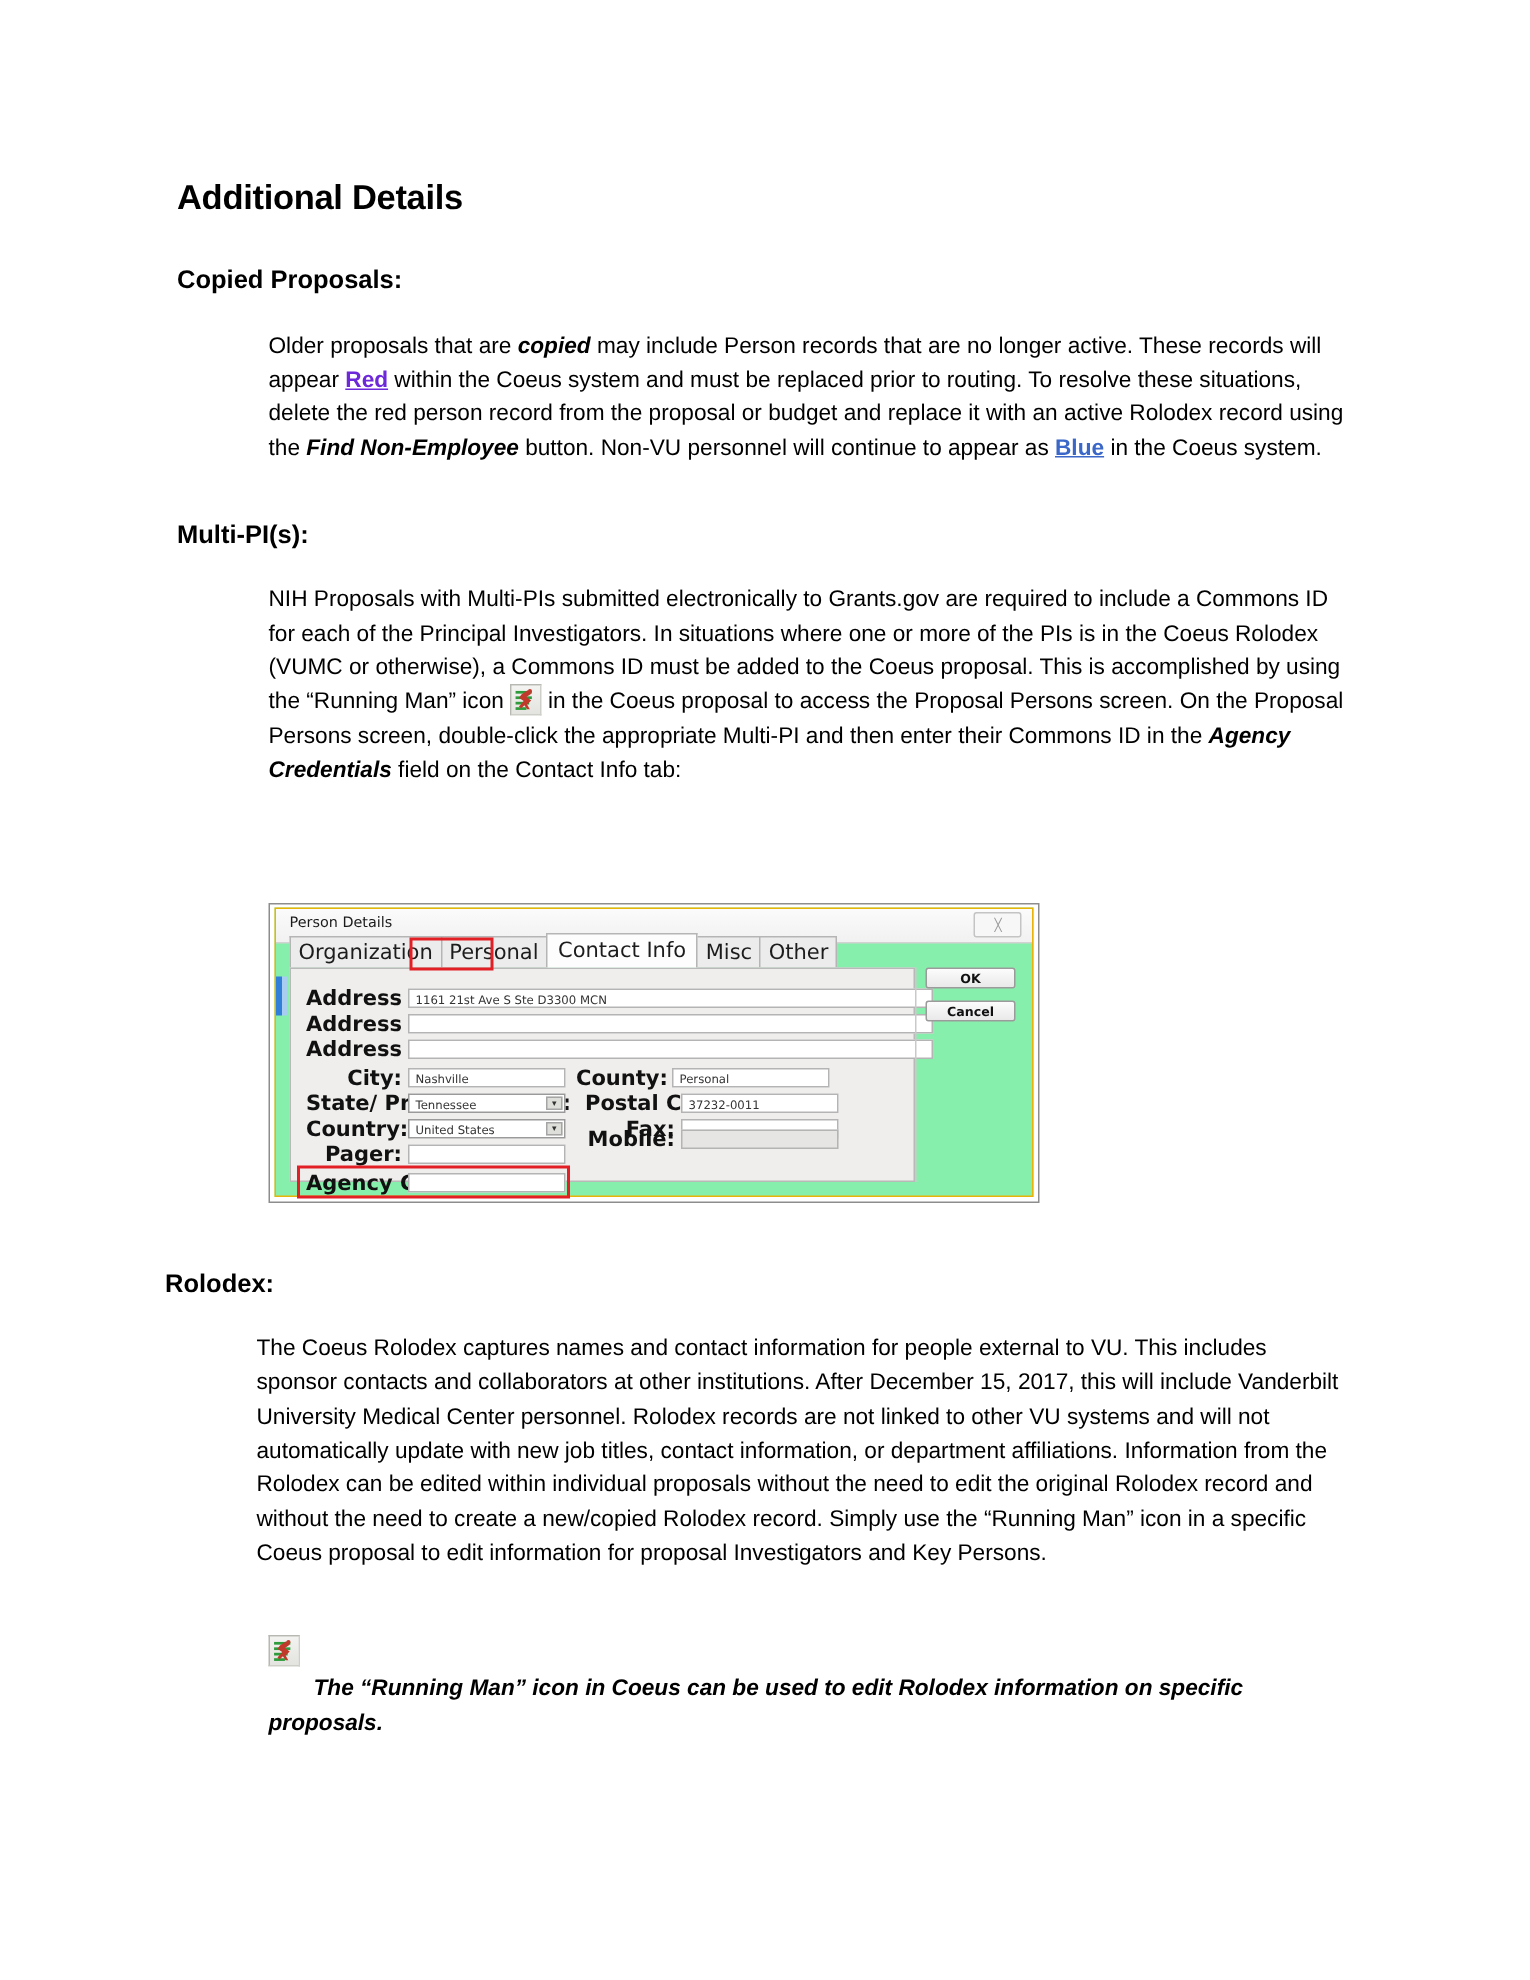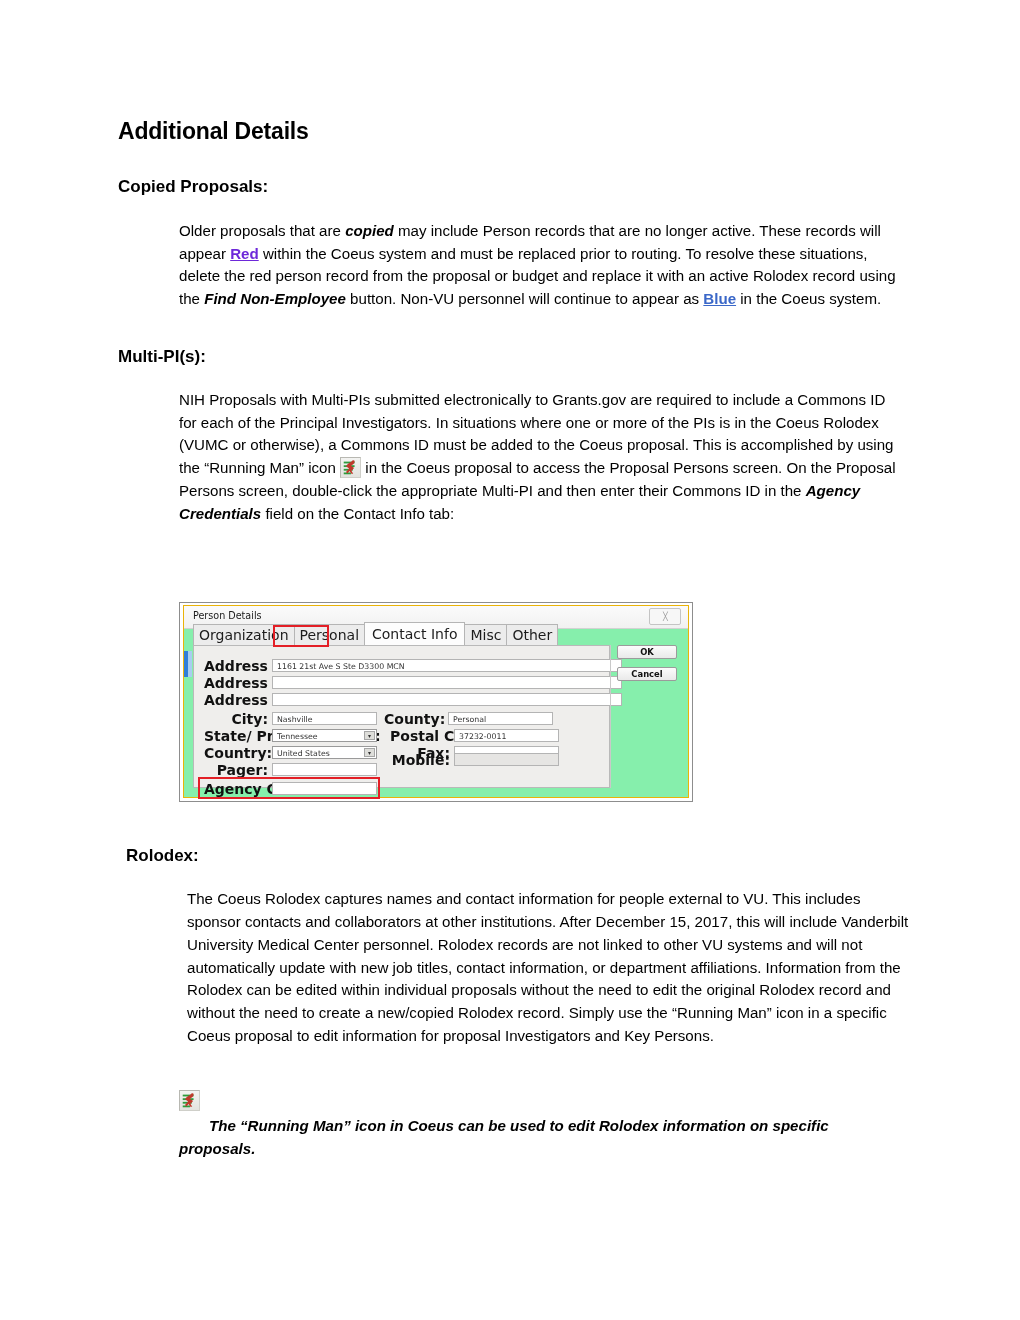--- a/index.html
+++ b/index.html
@@ -400,21 +400,21 @@
 
       <div class="btn-divider"></div>
       <div class="btncol">
         <div class="sbtn">OK</div>
         <div class="sbtn">Cancel</div>
       </div>
 
     </div>
   </div>
 
-  <div style="position:absolute; left:126px; top:846px; width:784px;">
+  <div style="position:absolute; left:110px; top:846px; width:784px;">
     <div class="section-head">Rolodex:</div>
     <div class="body-block">The Coeus Rolodex captures names and contact information for people external to VU. This includes sponsor contacts and collaborators at other institutions. After December 15, 2017, this will include Vanderbilt University Medical Center personnel. Rolodex records are not linked to other VU systems and will not automatically update with new job titles, contact information, or department affiliations. Information from the Rolodex can be edited within individual proposals without the need to edit the original Rolodex record and without the need to create a new/copied Rolodex record. Simply use the “Running Man” icon in a specific Coeus proposal to edit information for proposal Investigators and Key Persons.</div>
   </div>
 
   <div class="caption-block">
     <span class="runman"><svg viewBox="0 0 21 21" xmlns="http://www.w3.org/2000/svg">
           <rect x="3" y="4" width="12" height="2" fill="#2e9c3c"></rect>
           <rect x="3" y="8" width="12" height="2" fill="#2e9c3c"></rect>
           <rect x="3" y="12" width="10" height="2" fill="#2e9c3c"></rect>
           <rect x="3" y="16" width="8" height="2" fill="#2e9c3c"></rect>

